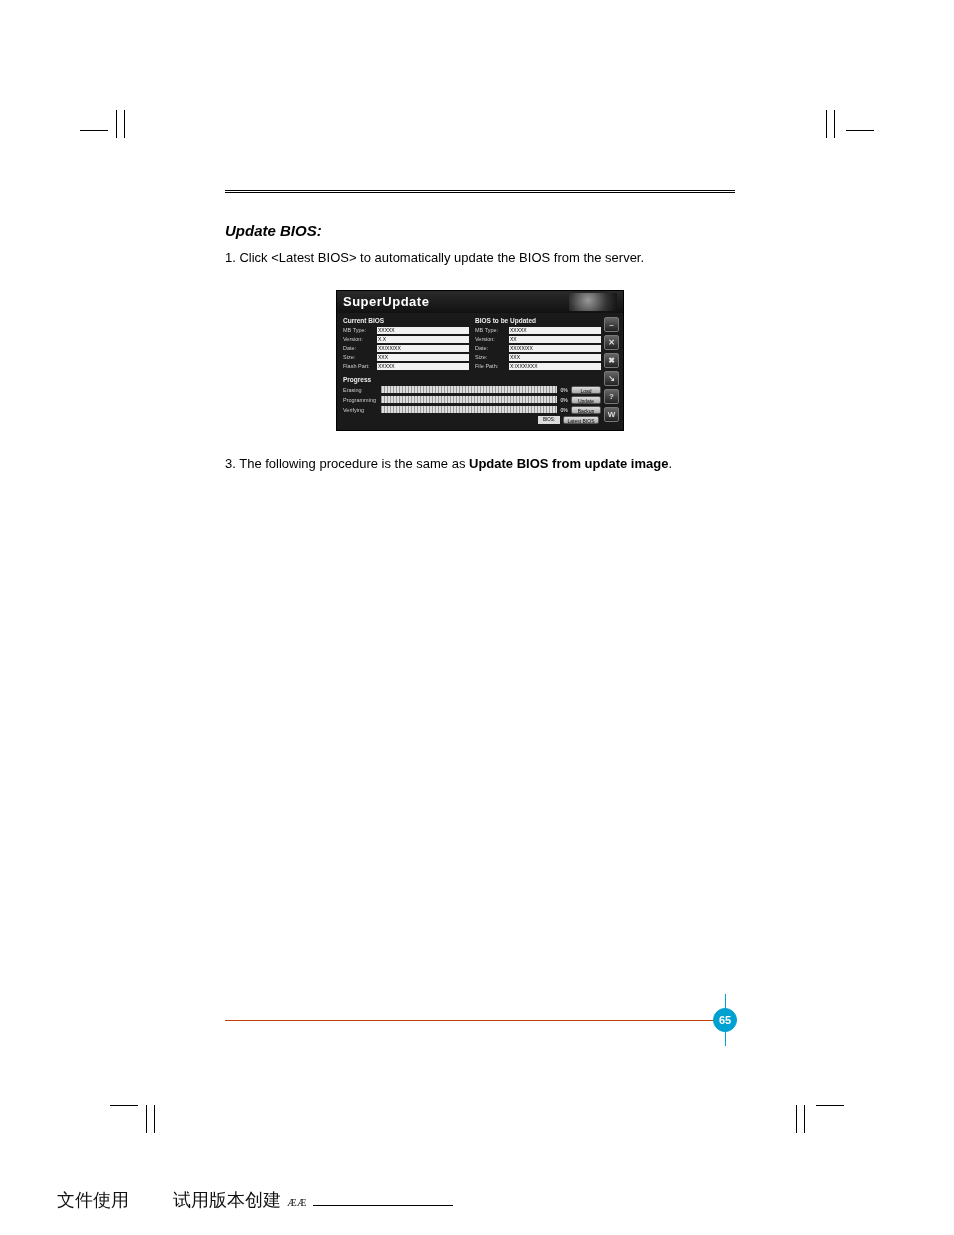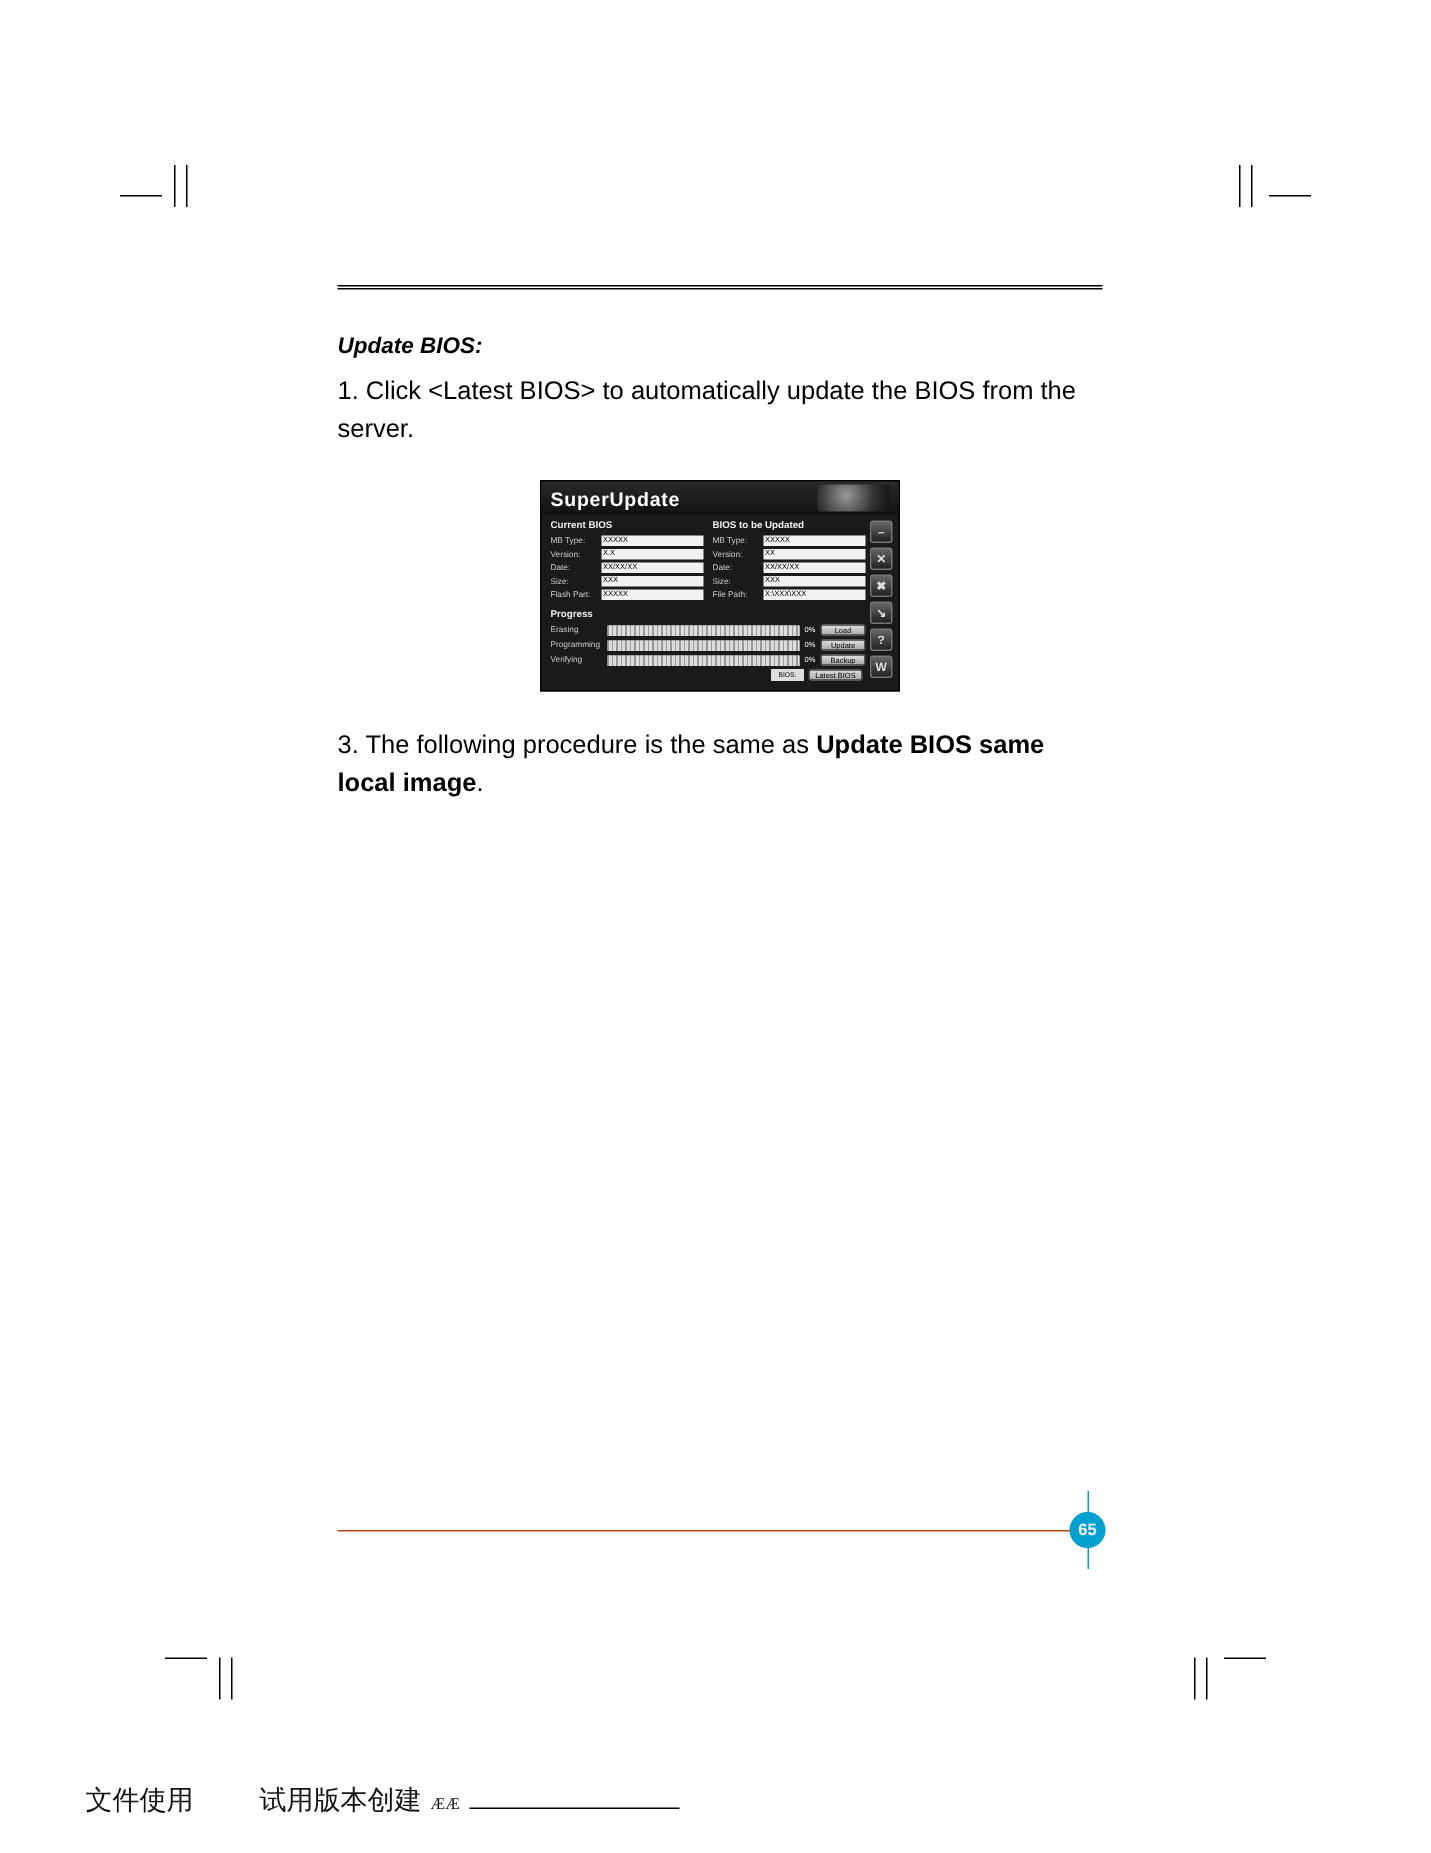--- a/index.html
+++ b/index.html
@@ -58,29 +58,29 @@
     height:4px;
     margin-bottom: 28px;
   }
   .section-heading {
     font-style: italic;
     font-weight: bold;
     font-size: 15px;
     margin-bottom: 10px;
   }
   .body-text {
-    font-size: 17px;
+    font-size: 13px;
     font-family: Arial, sans-serif;
     line-height: 1.45;
     margin-bottom: 10px;
   }
 
   
   .screenshot {
-    width: 240px;
+    width: 288px;
     margin: 22px auto 24px auto;
     background: #1a1a1a;
     border: 1px solid #000;
     font-family: Arial, sans-serif;
     color: #ddd;
     font-size: 6px;
     position: relative;
     padding-bottom: 4px;
   }
   .ss-title {
@@ -286,21 +286,21 @@
         <div class="ss-sidebtn">✕</div>
         <div class="ss-sidebtn">✖</div>
         <div class="ss-sidebtn">↘</div>
         <div class="ss-sidebtn">?</div>
         <div class="ss-sidebtn">W</div>
       </div>
     </div>
   </div>
 
   <div class="body-text">
-    <span>3. The following procedure is the same as </span><b>Update BIOS same local image</b><span>.</span>
+    <span>3. The following procedure is the same as </span><b>Update BIOS from update image</b><span>.</span>
   </div>
 </div>
 
 <div class="footer">
   <div class="footer-line">
     <div class="page-vert"></div>
     <div class="page-badge">65</div>
   </div>
 </div>
 

